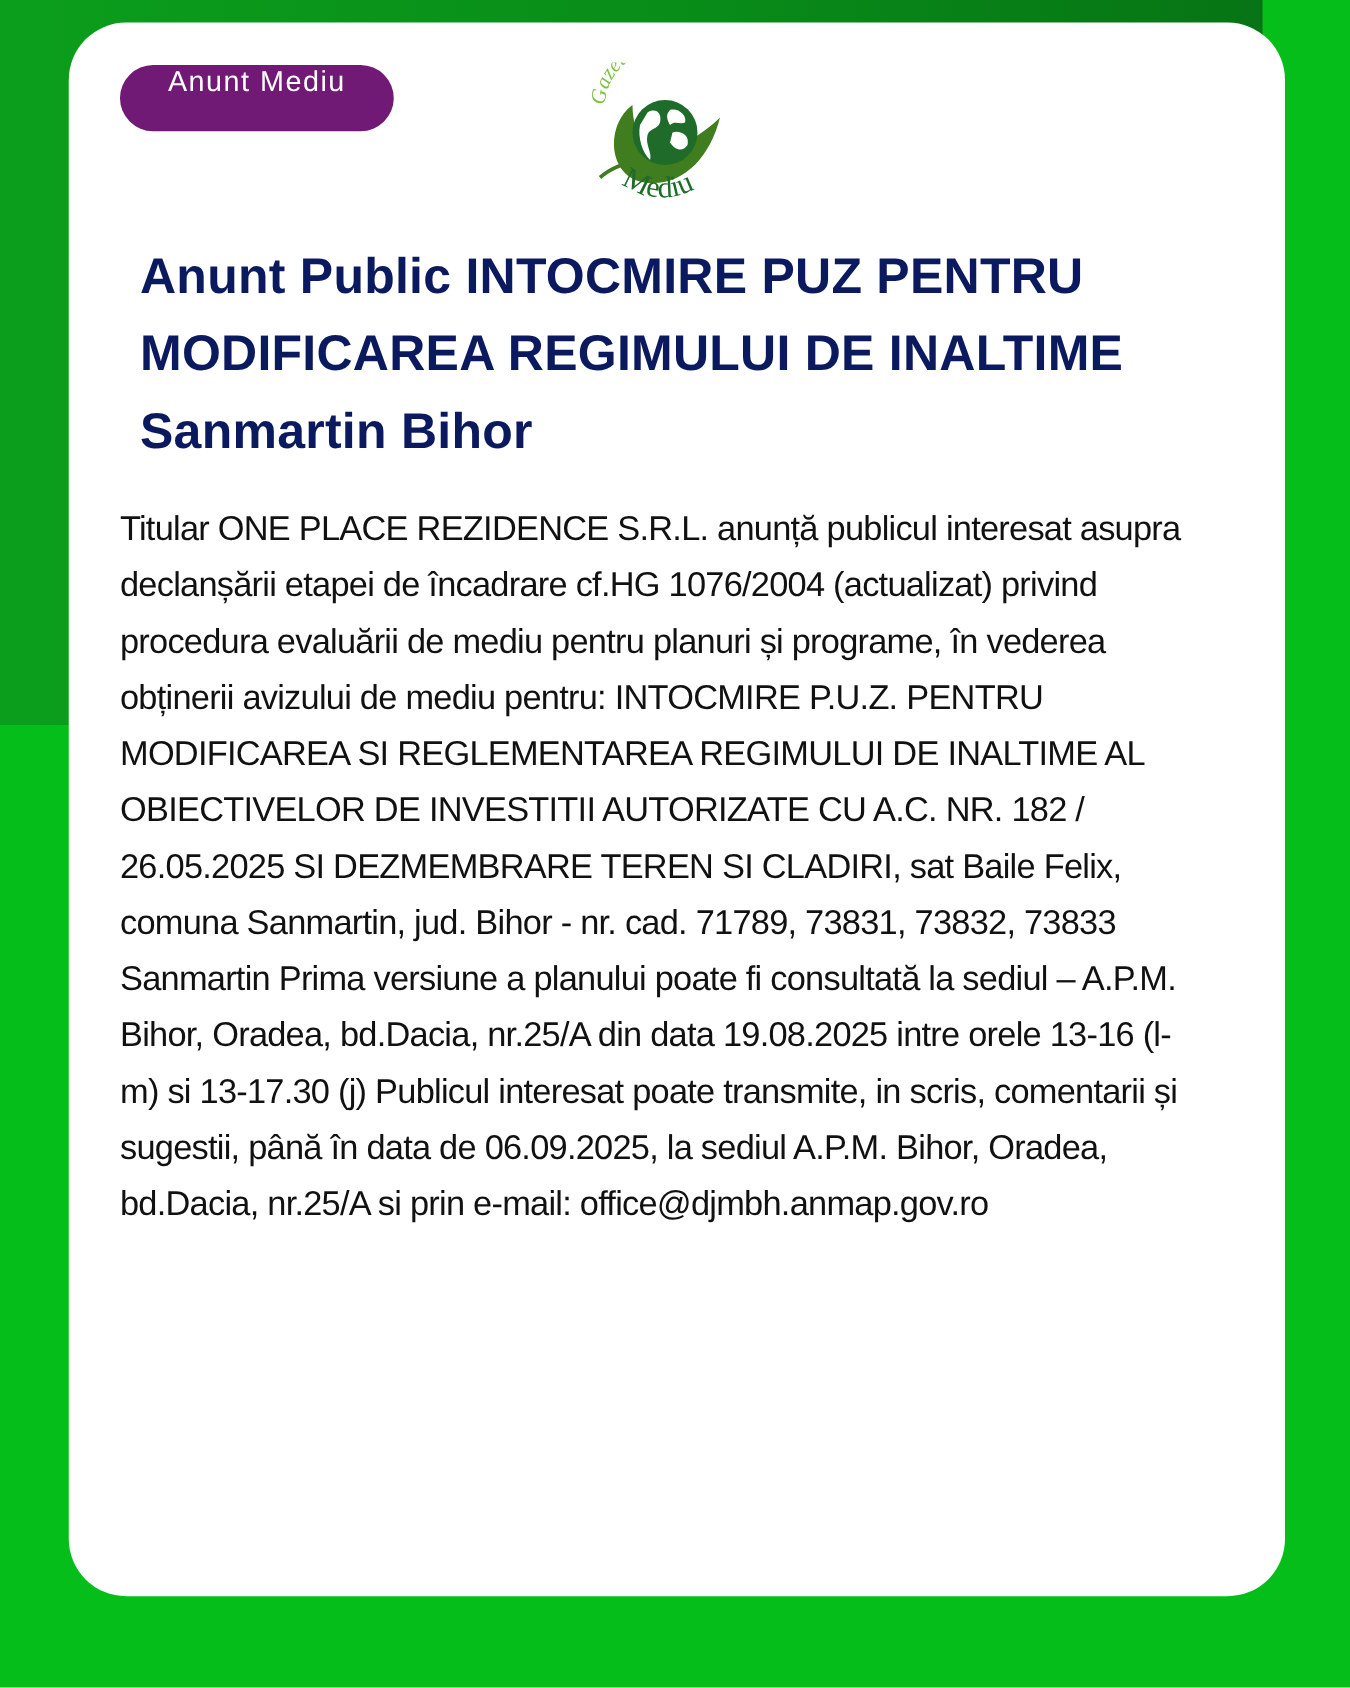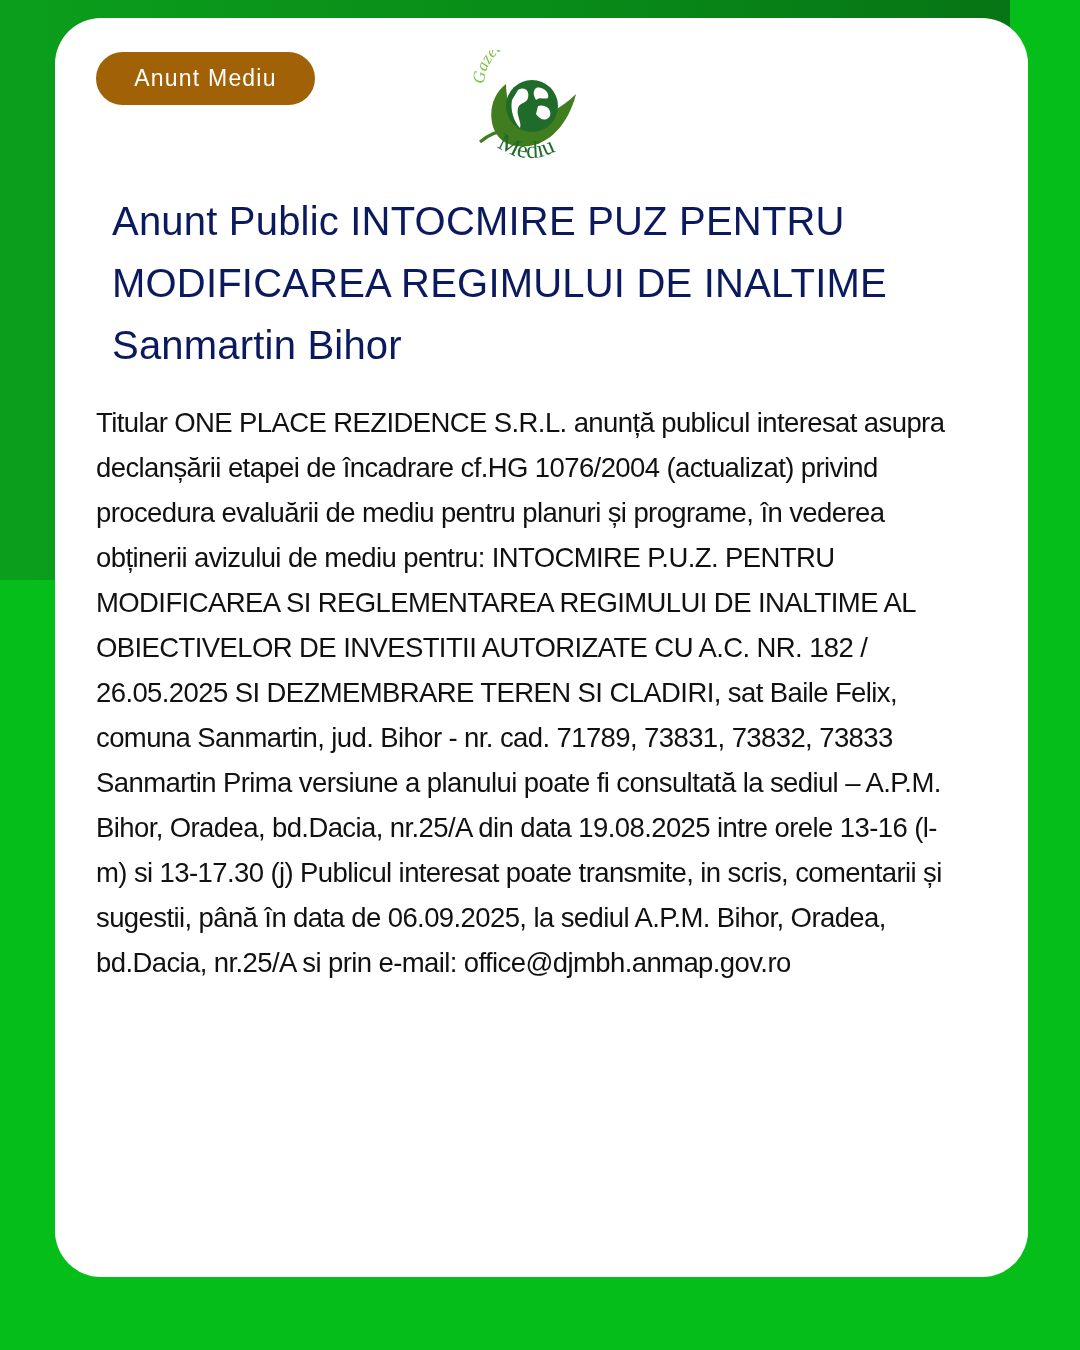--- a/index.html
+++ b/index.html
@@ -11,31 +11,31 @@
   .dark-panel {
     position:absolute; left:0; top:0; width:1010px; height:580px;
     background:linear-gradient(90deg,#0b9e1c 0%,#088c18 55%,#067414 100%);
   }
   .card {
     position:absolute; left:55px; top:18px; width:973px; height:1259px;
     background:#ffffff; border-radius:46px;
   }
   .badge {
     position:absolute; left:96px; top:52px; width:219px; height:53px;
-    background:#a16207; border-radius:27px;
+    background:#701a75; border-radius:27px;
     color:#ffffff; font-size:23px; letter-spacing:1.2px;
-    display:flex; align-items:center; justify-content:center;
+    display:flex; justify-content:center;
     box-sizing:border-box;
   }
   .logo {
     position:absolute; left:470px; top:50px; width:120px; height:125px;
   }
   .title {
     position:absolute; left:112px; top:190px; width:880px;
-    color:#0b1a5e; font-weight:normal; font-size:40px; line-height:62px;
+    color:#0b1a5e; font-weight:bold; font-size:40px; line-height:62px;
     margin:0; letter-spacing:0.2px;
   }
   .body-text {
     position:absolute; left:96px; top:400px; width:870px;
     color:#111111; font-size:27.5px; line-height:45px; margin:0;
     letter-spacing:-0.6px;
   }
 </style>
 </head>
 <body>

